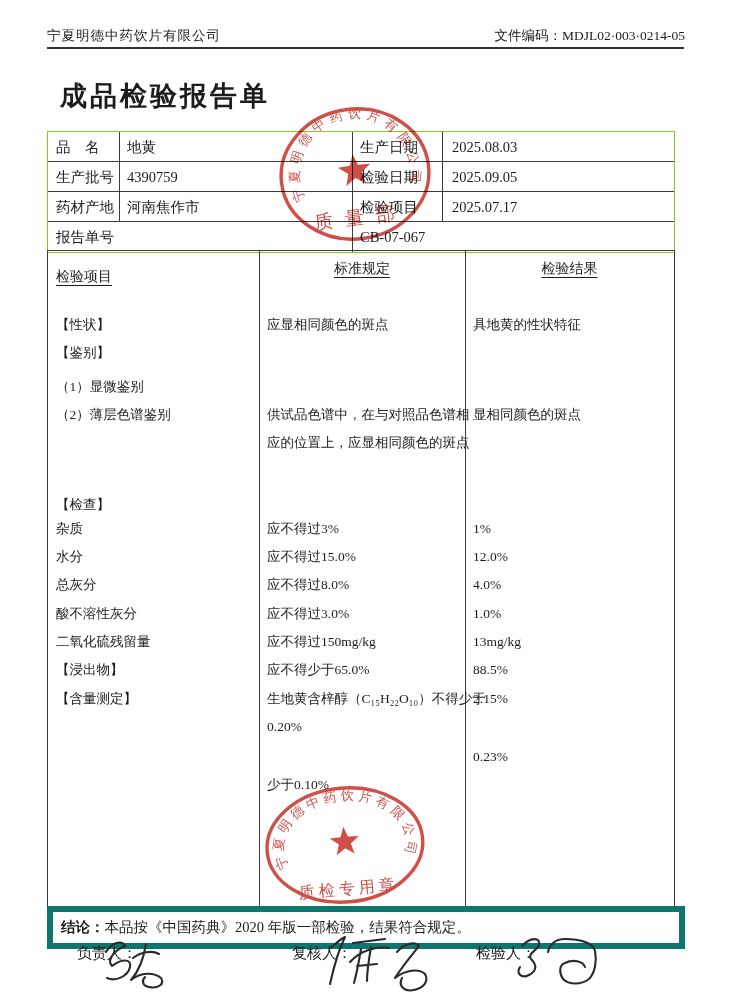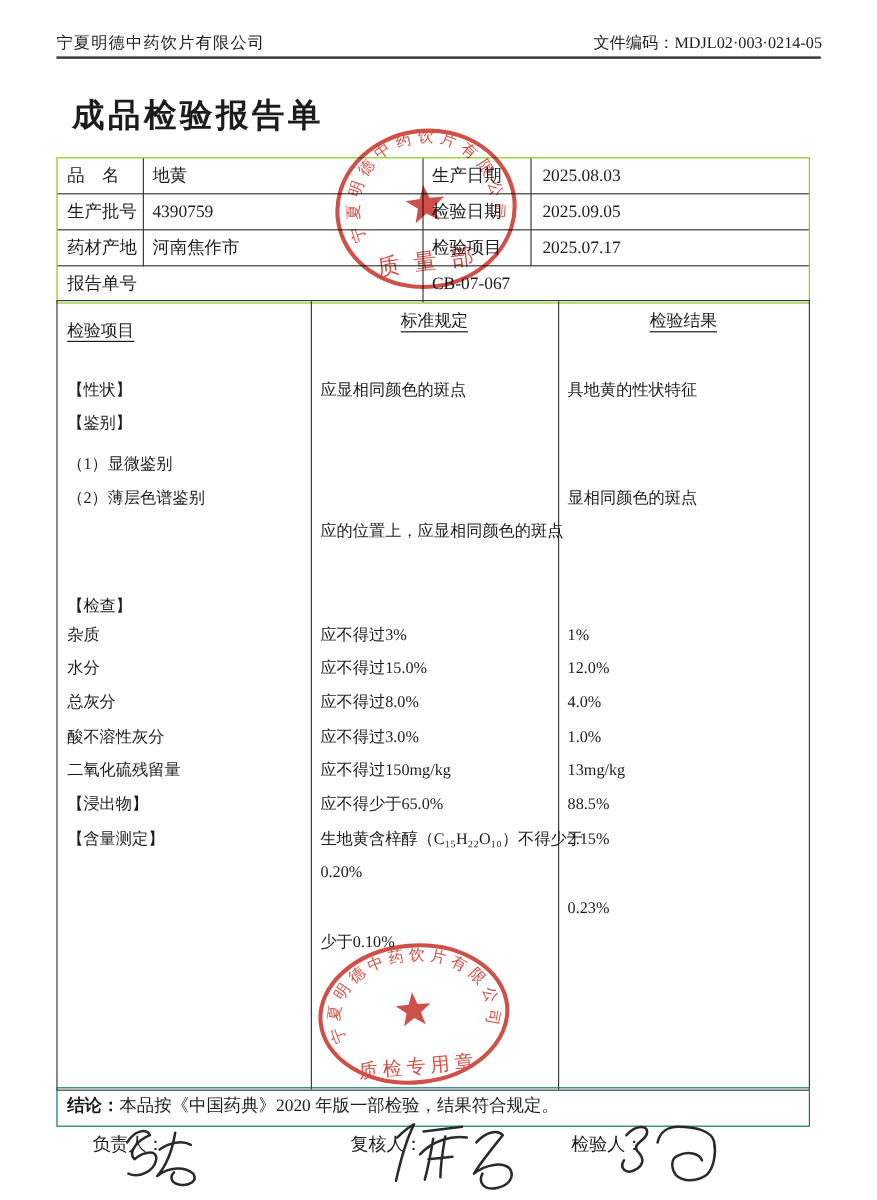--- a/index.html
+++ b/index.html
@@ -21,21 +21,21 @@
   .itable .hline{position:absolute;left:0;width:626px;border-top:1px solid #3c3c3c;}
   .itable .vline{position:absolute;border-left:1px solid #3c3c3c;}
   .icell{position:absolute;height:30px;line-height:30px;font-size:14.5px;white-space:nowrap;}
   
   .mtable{left:47px;top:250px;width:626px;height:657px;border:1px solid #3c3c3c;}
   .mtable .vline{position:absolute;top:0;height:657px;border-left:1px solid #3c3c3c;}
   .line{position:absolute;font-size:13.5px;line-height:20px;white-space:nowrap;}
   .hdr{text-decoration:underline;text-underline-offset:4px;font-size:14px;}
   .ctr{text-align:center;}
   
-  .ctable{left:47px;top:906px;width:626px;height:31px;border:1px solid #0f766e;}
+  .ctable{left:47px;top:906px;width:626px;height:31px;border:6px solid #0f766e;}
   .ctable .line{left:8px;top:0;line-height:31px;font-size:14.5px;}
   .bold{font-weight:bold;}
   
   .siglabel{top:944px;font-size:15px;margin-left:27px;}
   .stamp{mix-blend-mode:multiply;opacity:.88;}
   svg text{font-family:"Liberation Serif","DejaVu Serif",serif;}
 </style>
 </head>
 <body>
 
@@ -87,20 +87,21 @@
   <div class="line" style="left:8px;top:244px">【检查】</div>
   <div class="line" style="left:8px;top:268px">杂质</div>
   <div class="line" style="left:8px;top:296px">水分</div>
   <div class="line" style="left:8px;top:324px">总灰分</div>
   <div class="line" style="left:8px;top:353px">酸不溶性灰分</div>
   <div class="line" style="left:8px;top:381px">二氧化硫残留量</div>
   <div class="line" style="left:8px;top:409px">【浸出物】</div>
   <div class="line" style="left:8px;top:438px">【含量测定】</div>
 
   <div class="line" style="left:219px;top:64px">应显相同颜色的斑点</div>
+  <div class="line" style="left:219px;top:154px">供试品色谱中，在与对照品色谱相</div>
   <div class="line" style="left:219px;top:182px">应的位置上，应显相同颜色的斑点</div>
   <div class="line" style="left:219px;top:268px">应不得过3%</div>
   <div class="line" style="left:219px;top:296px">应不得过15.0%</div>
   <div class="line" style="left:219px;top:324px">应不得过8.0%</div>
   <div class="line" style="left:219px;top:353px">应不得过3.0%</div>
   <div class="line" style="left:219px;top:381px">应不得过150mg/kg</div>
   <div class="line" style="left:219px;top:409px">应不得少于65.0%</div>
   <div class="line" style="left:219px;top:438px">生地黄含梓醇（C₁₅H₂₂O₁₀）不得少于</div>
   <div class="line" style="left:219px;top:466px">0.20%</div>
   <div class="line" style="left:219px;top:524px">少于0.10%</div>

